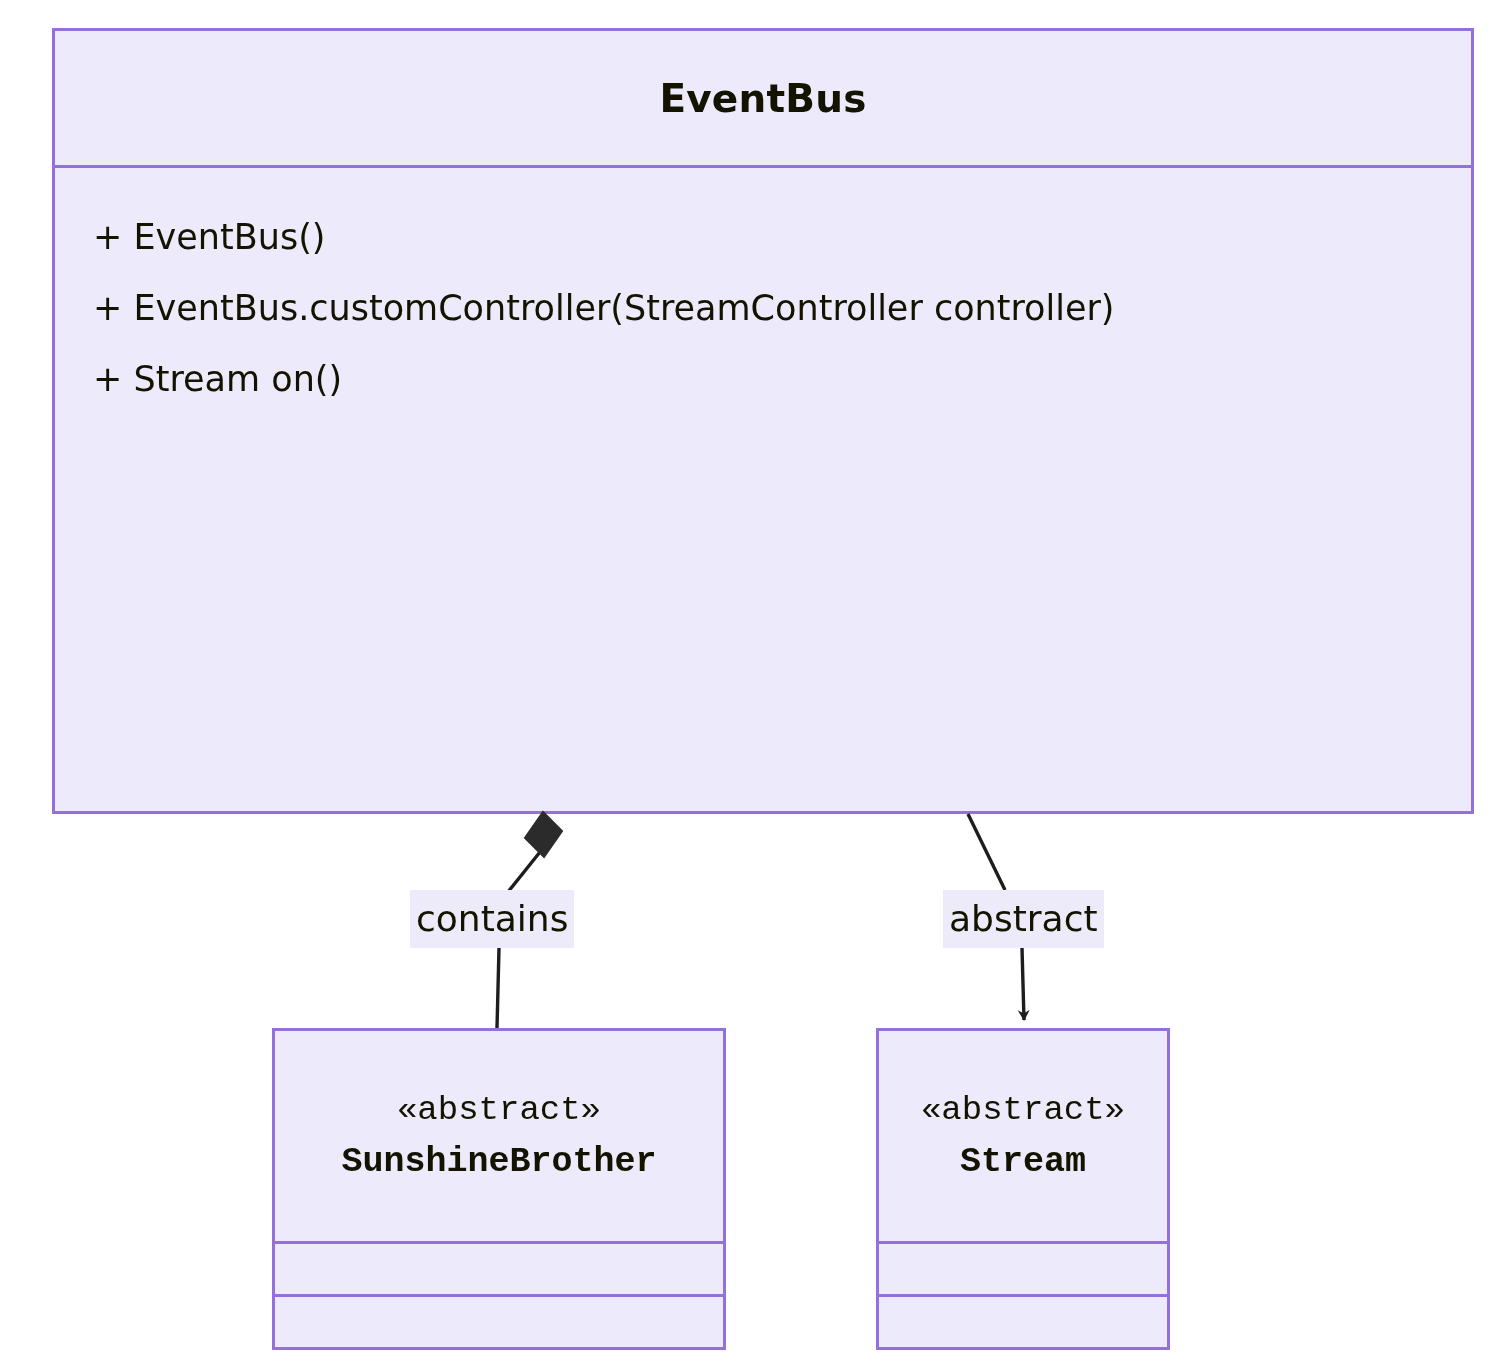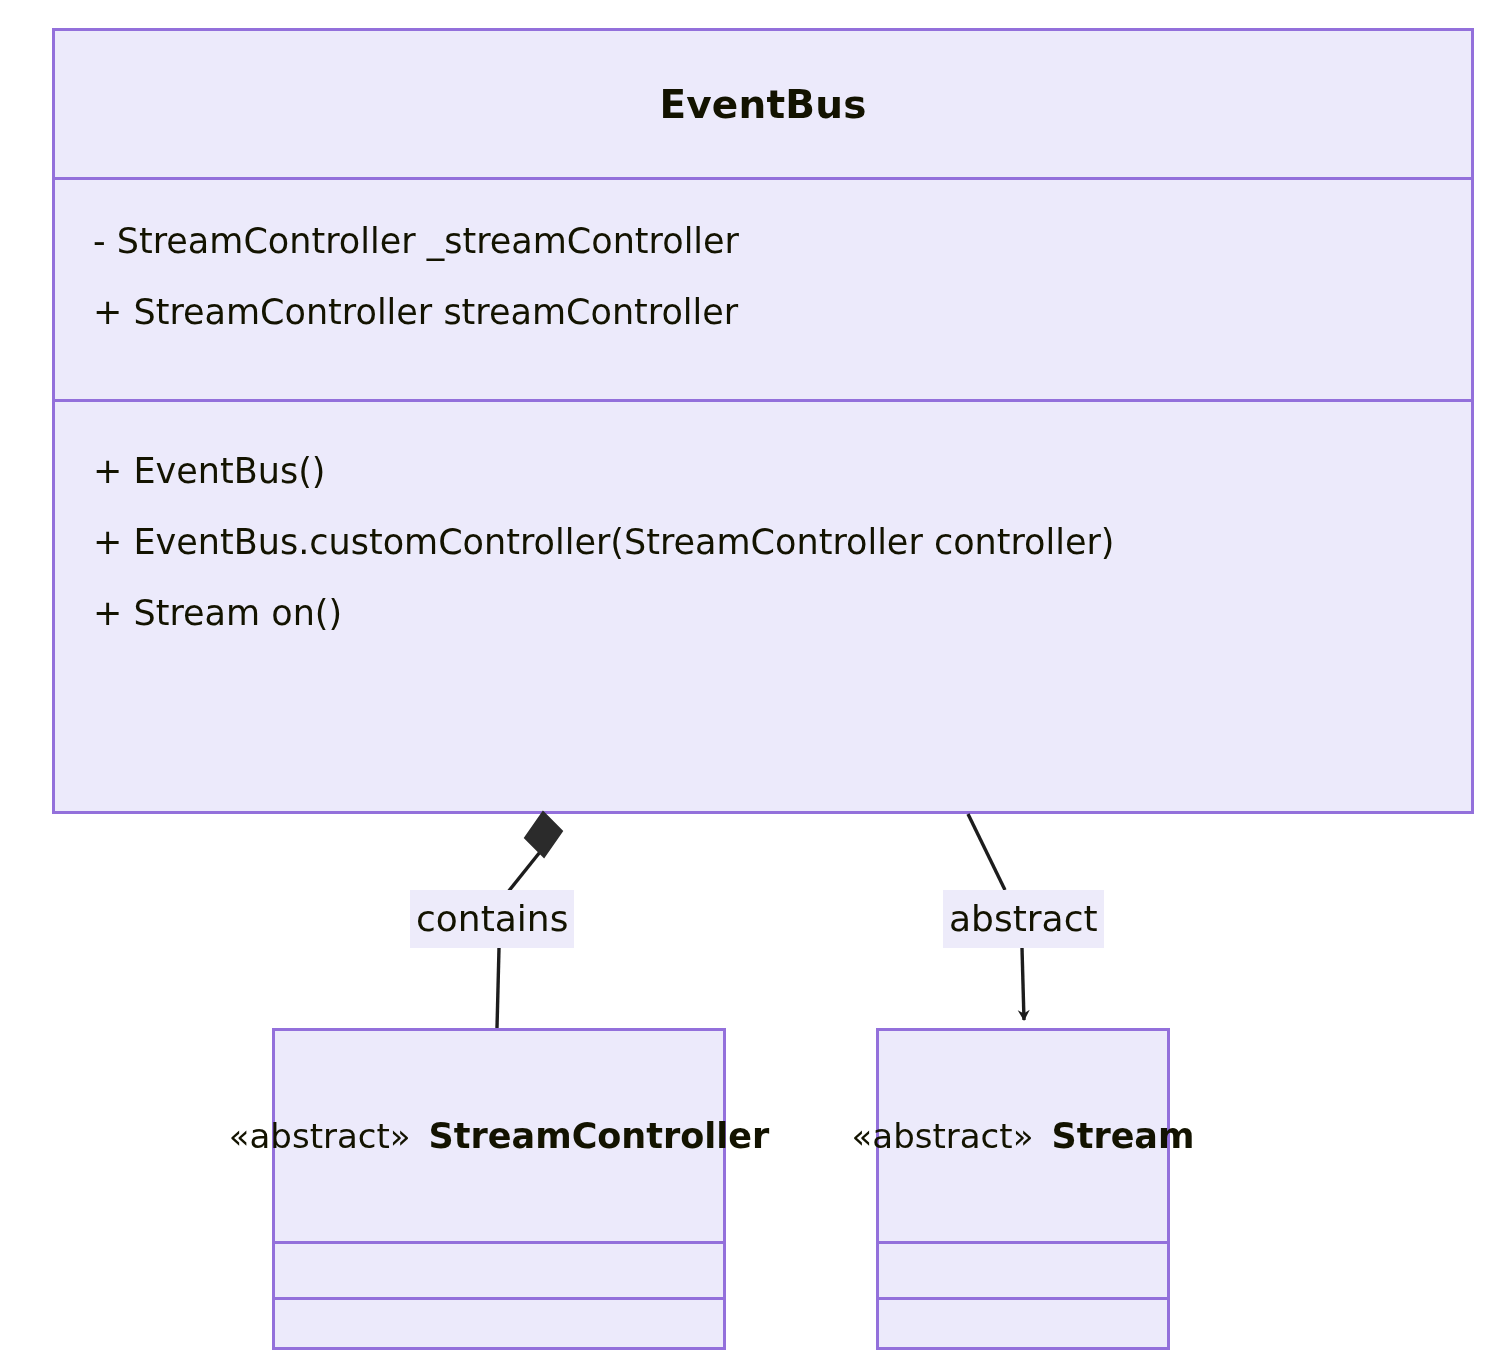--- a/index.html
+++ b/index.html
@@ -30,21 +30,20 @@
     position: absolute;
     background: #ECEAFB;
     border: 3px solid #9370DB;
     box-sizing: border-box;
     display: flex;
     flex-direction: column;
   }
   .uml-compartment {
     box-sizing: border-box;
     position: relative;
-    margin-top: 6px;
   }
   .uml-compartment + .uml-compartment {
     border-top: 3px solid #9370DB;
   }
 
   
   #eventbus-class {
     left: 52px;
     top: 28px;
     width: 1422px;
@@ -86,24 +85,25 @@
   }
   #stream-class {
     left: 876px;
     top: 1028px;
     width: 294px;
     height: 322px;
   }
   .abstract-header {
     height: 215px;
     display: flex;
-    flex-direction: row;
+    flex-direction: column;
     align-items: center;
     justify-content: center;
     gap: 18px;
+    font-family: Liberation Mono, monospace;
   }
   .stereotype {
     font-size: 34px;
     color: #131300;
     line-height: 1;
   }
   .abstract-name {
     font-size: 35px;
     font-weight: bold;
     color: #131300;
@@ -150,36 +150,32 @@
 <body>
 
 <div id="diagram-canvas">
 
   <div class="uml-class" id="eventbus-class">
 
     <div class="uml-compartment" id="eventbus-header">
       <span id="eventbus-title">EventBus</span>
     </div>
 
-    <div class="uml-compartment" id="eventbus-attributes">
-      <div class="uml-member">- StreamController _streamController</div>
-      <div class="uml-member">+ StreamController streamController</div>
-    </div>
 
     <div class="uml-compartment" id="eventbus-methods">
       <div class="uml-member">+ EventBus()</div>
       <div class="uml-member">+ EventBus.customController(StreamController controller)</div>
       <div class="uml-member">+ Stream on()</div>
     </div>
   </div>
 
   <div class="uml-class" id="streamcontroller-class">
     <div class="uml-compartment abstract-header">
       <span class="stereotype">«abstract»</span>
-      <span class="abstract-name">StreamController</span>
+      <span class="abstract-name">SunshineBrother</span>
     </div>
     <div class="uml-compartment empty-compartment"></div>
     <div class="uml-compartment empty-compartment last"></div>
   </div>
 
   <div class="uml-class" id="stream-class">
     <div class="uml-compartment abstract-header">
       <span class="stereotype">«abstract»</span>
       <span class="abstract-name">Stream</span>
     </div>

